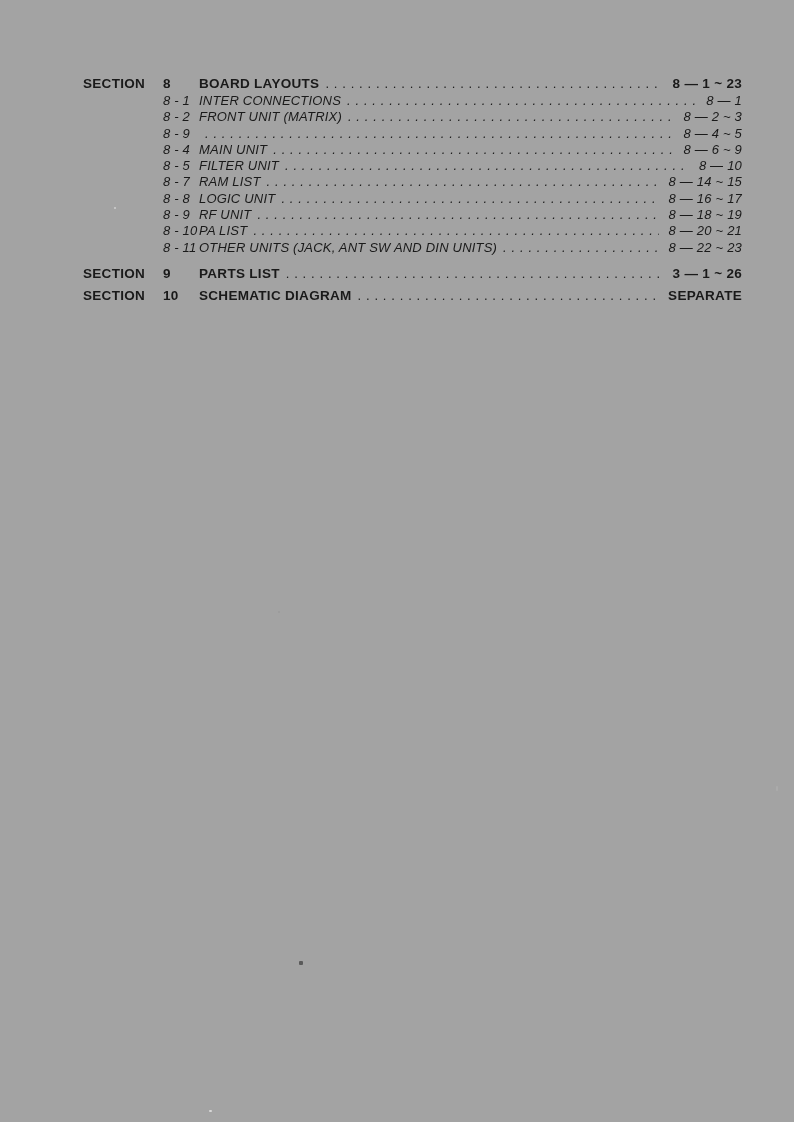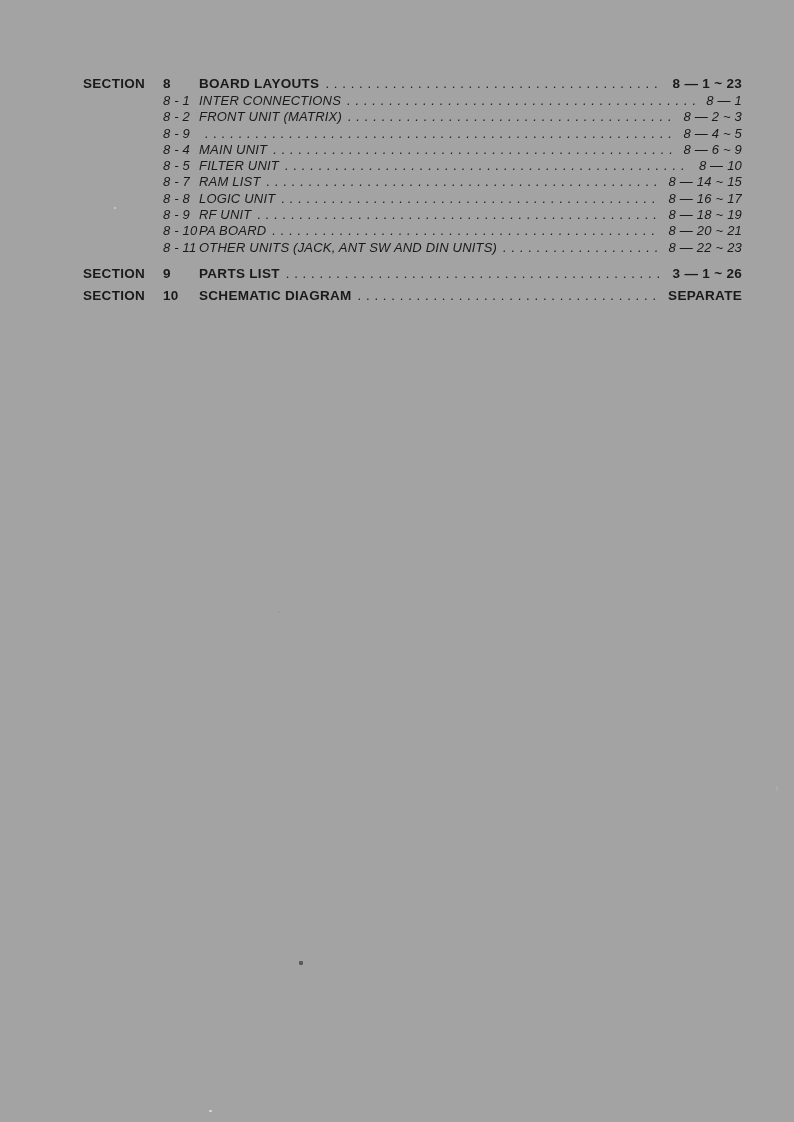--- a/index.html
+++ b/index.html
@@ -113,21 +113,21 @@
         <span class="c-page">8 — 16 ~ 17</span>
       </div>
       <div class="row item">
         <span class="c-num">8 - 9</span>
         <span class="c-title">RF UNIT</span>
         <span class="dots"></span>
         <span class="c-page">8 — 18 ~ 19</span>
       </div>
       <div class="row item">
         <span class="c-num">8 - 10</span>
-        <span class="c-title">PA BOARD</span>
+        <span class="c-title">PA LIST</span>
         <span class="dots"></span>
         <span class="c-page">8 — 20 ~ 21</span>
       </div>
       <div class="row item">
         <span class="c-num">8 - 11</span>
         <span class="c-title">OTHER UNITS (JACK, ANT SW AND DIN UNITS)</span>
         <span class="dots"></span>
         <span class="c-page">8 — 22 ~ 23</span>
       </div>
     </div>

